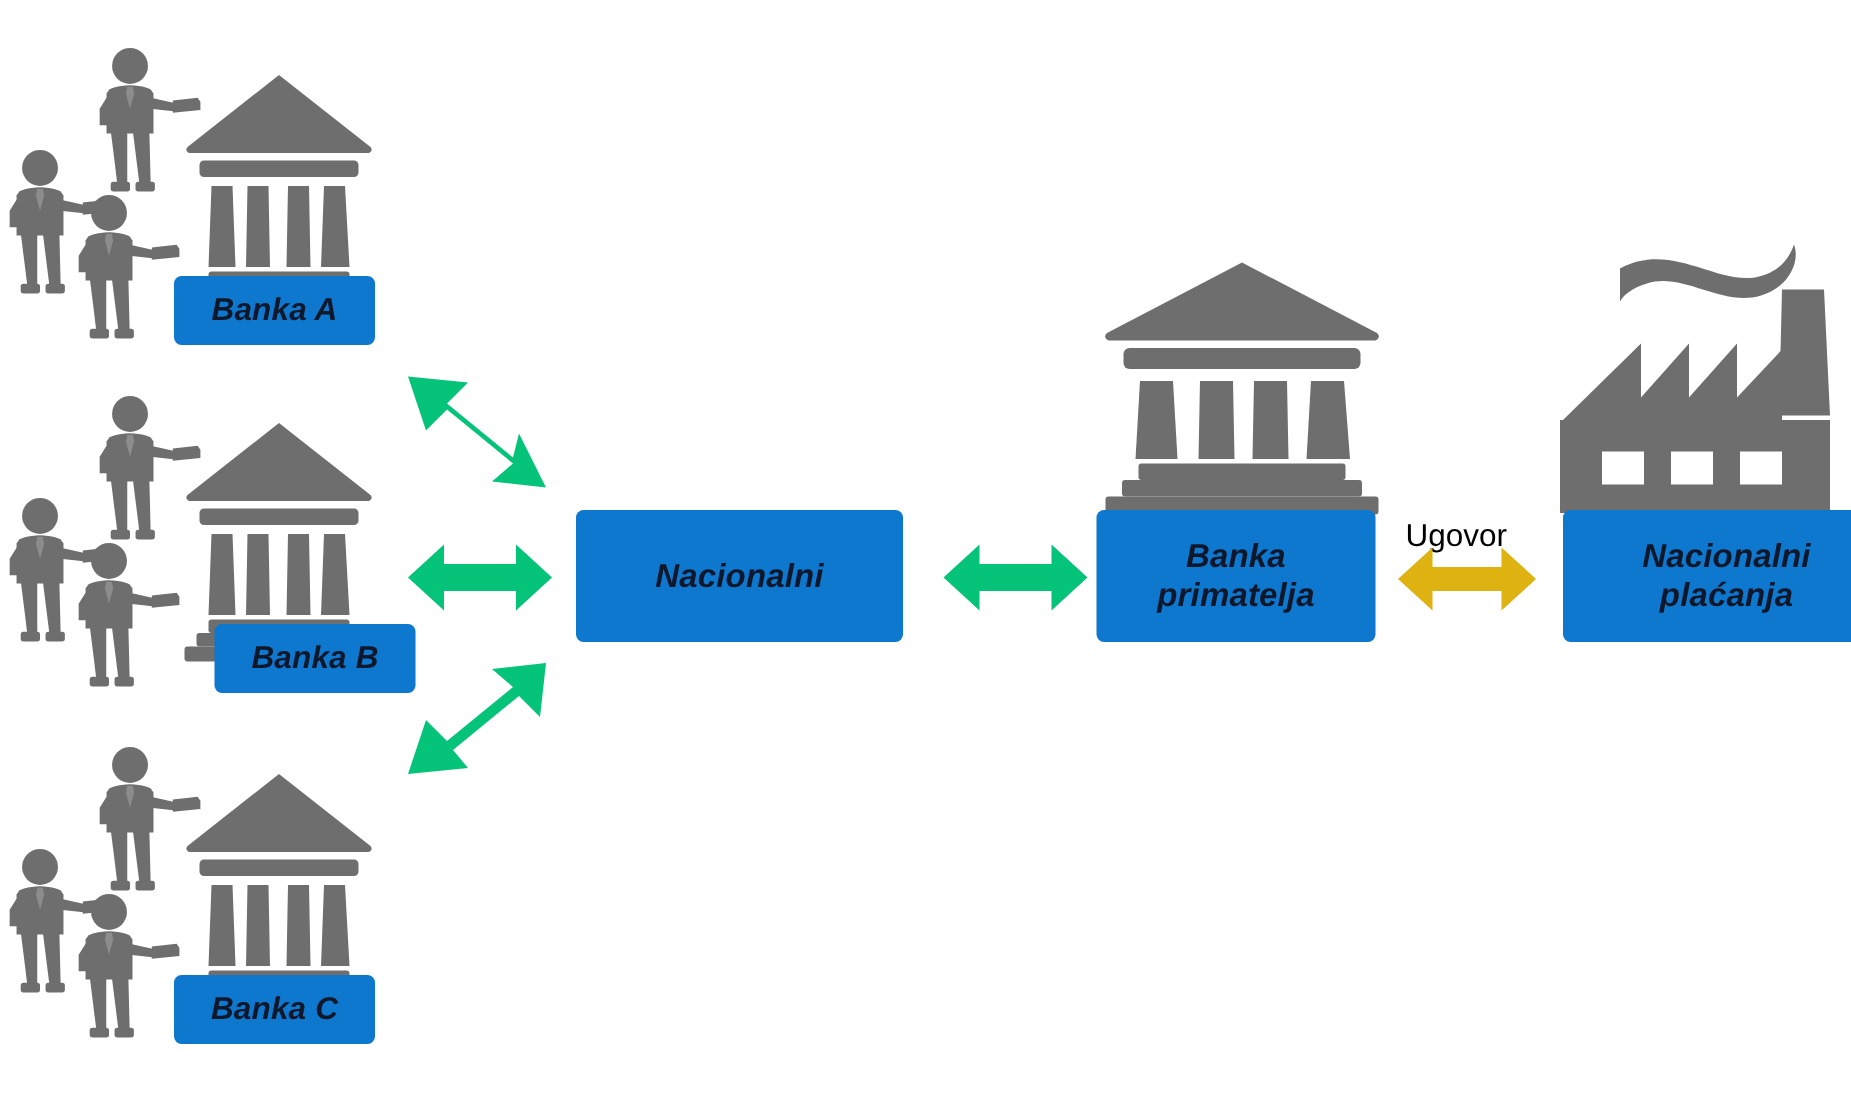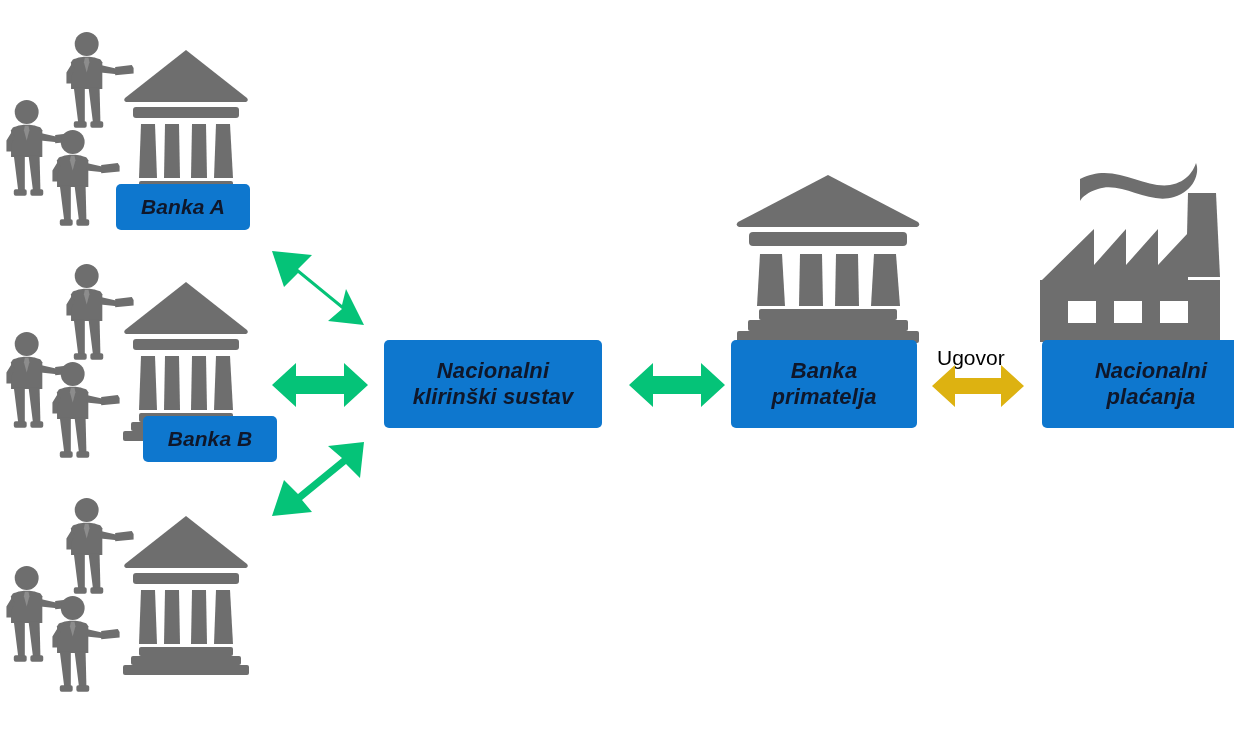--- a/index.html
+++ b/index.html
@@ -232,20 +232,21 @@
         <rect x="133" y="89" width="106" height="11" rx="3"></rect>
         <path d="M141,106 L155,106 L157,160 L139,160 Z"></path>
         <path d="M165,106 L179,106 L180,160 L164,160 Z"></path>
         <path d="M192,106 L206,106 L207,160 L191,160 Z"></path>
         <path d="M216,106 L230,106 L233,160 L214,160 Z"></path>
         <rect x="139" y="163" width="94" height="9" rx="2"></rect>
         <rect x="131" y="172" width="110" height="9" rx="2"></rect>
         <rect x="123" y="181" width="126" height="10" rx="2"></rect>
       </g>
     </svg>
+    <div class="label-box bank-tag" style="left:116px; top:166px; background:#0E77CE;">Banka C</div>
   </div>
 
   <svg class="abs" style="left:264px; top:243px;" width="112" height="90" viewBox="0 0 112 90">
     <g>
       <polygon points="8,8 48,12 34,26 78,62 82,46 100,82 64,78 78,66 34,30 20,44" fill="#05C378"></polygon>
     </g>
   </svg>
 
   <svg class="abs" style="left:272px; top:359px;" width="96" height="52" viewBox="0 0 96 52">
     <g>
@@ -255,21 +256,20 @@
 
   <svg class="abs" style="left:264px; top:434px;" width="112" height="90" viewBox="0 0 112 90">
     <g>
       <polygon points="8,82 20,46 34,60 78,24 64,12 100,8 96,44 82,30 38,66 48,78" fill="#05C378"></polygon>
     </g>
   </svg>
 
   <div class="label-box node-box" style="left:384px; top:340px; background:#0E77CE;">
     <div>
       <div>Nacionalni</div>
-      <div>klirinški sustav</div>
     </div>
   </div>
 
   <svg class="abs" style="left:629px; top:359px;" width="96" height="52" viewBox="0 0 96 52">
     <g>
       <polygon points="0,26 24,4 24,17 72,17 72,4 96,26 72,48 72,35 24,35 24,48" fill="#05C378"></polygon>
     </g>
   </svg>
 
   <svg class="abs" style="left:735px; top:172px;" width="186" height="172" viewBox="0 0 186 172">

